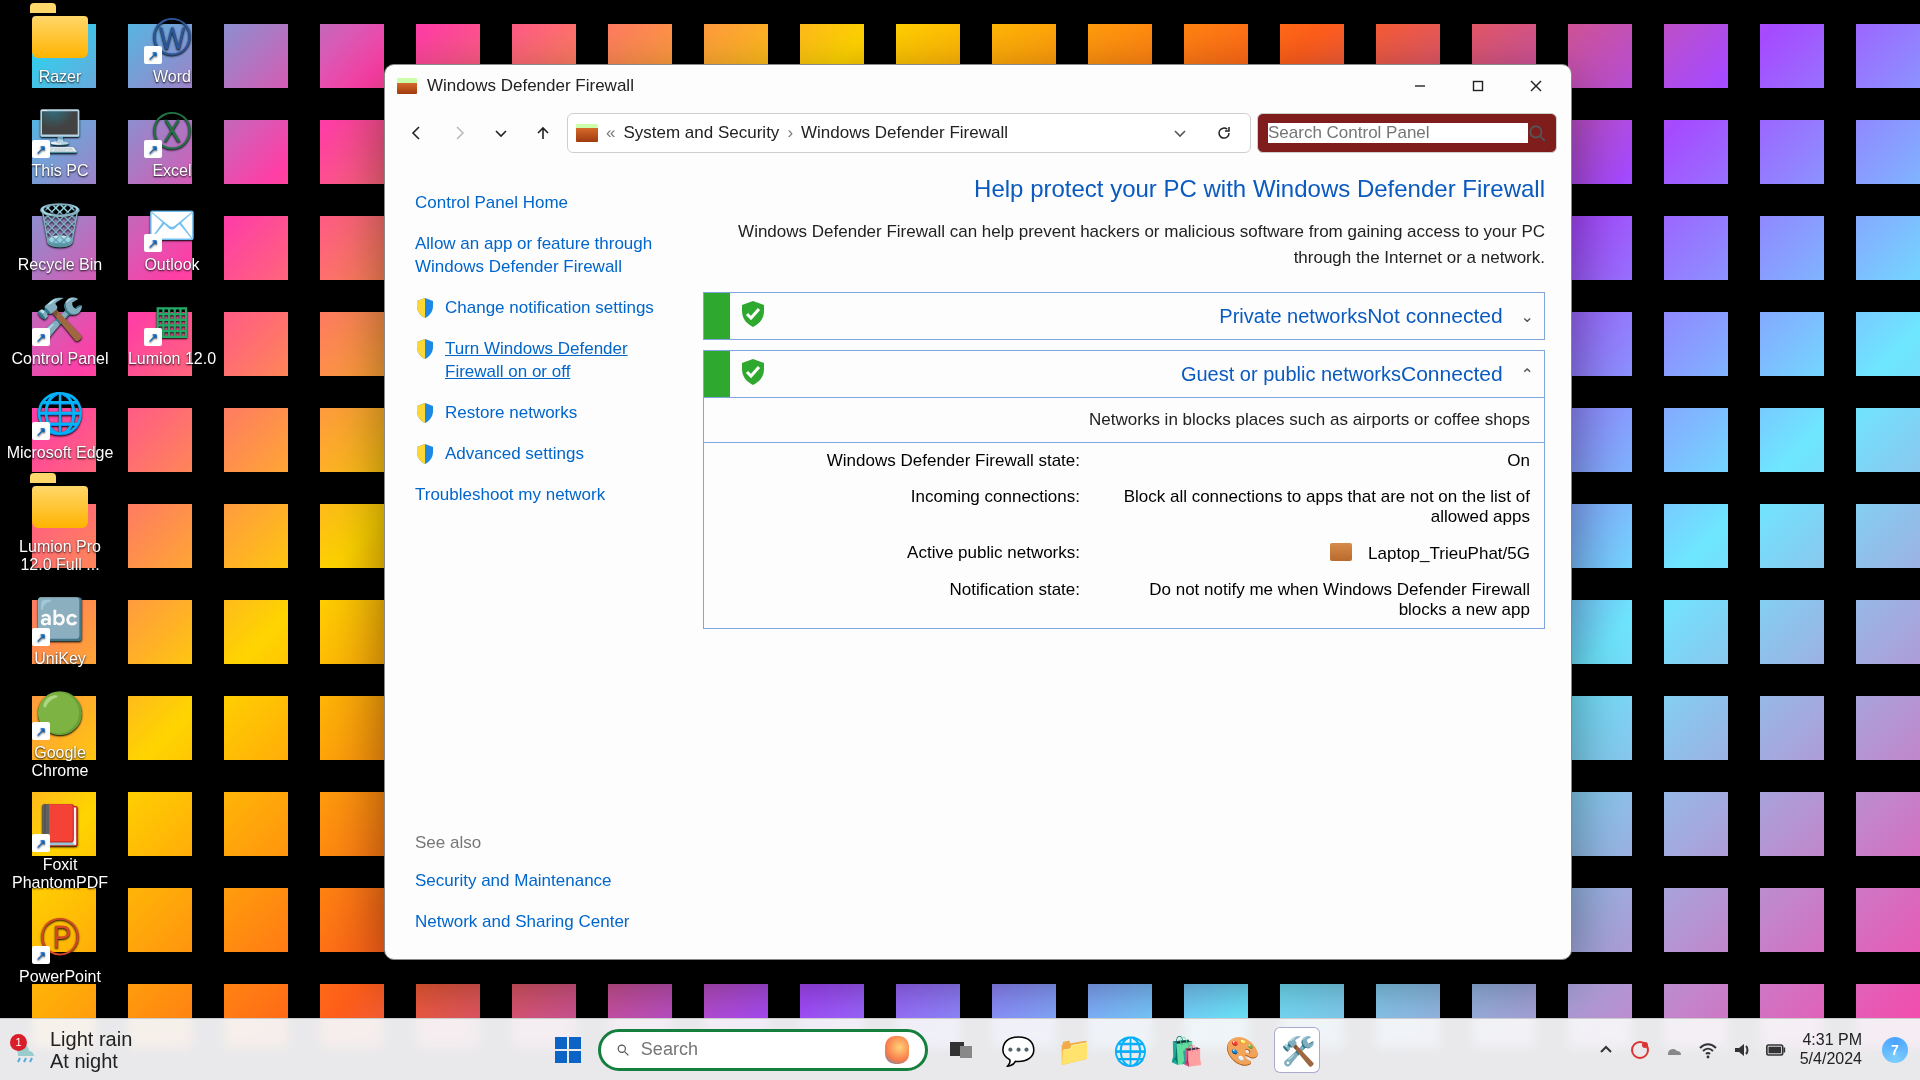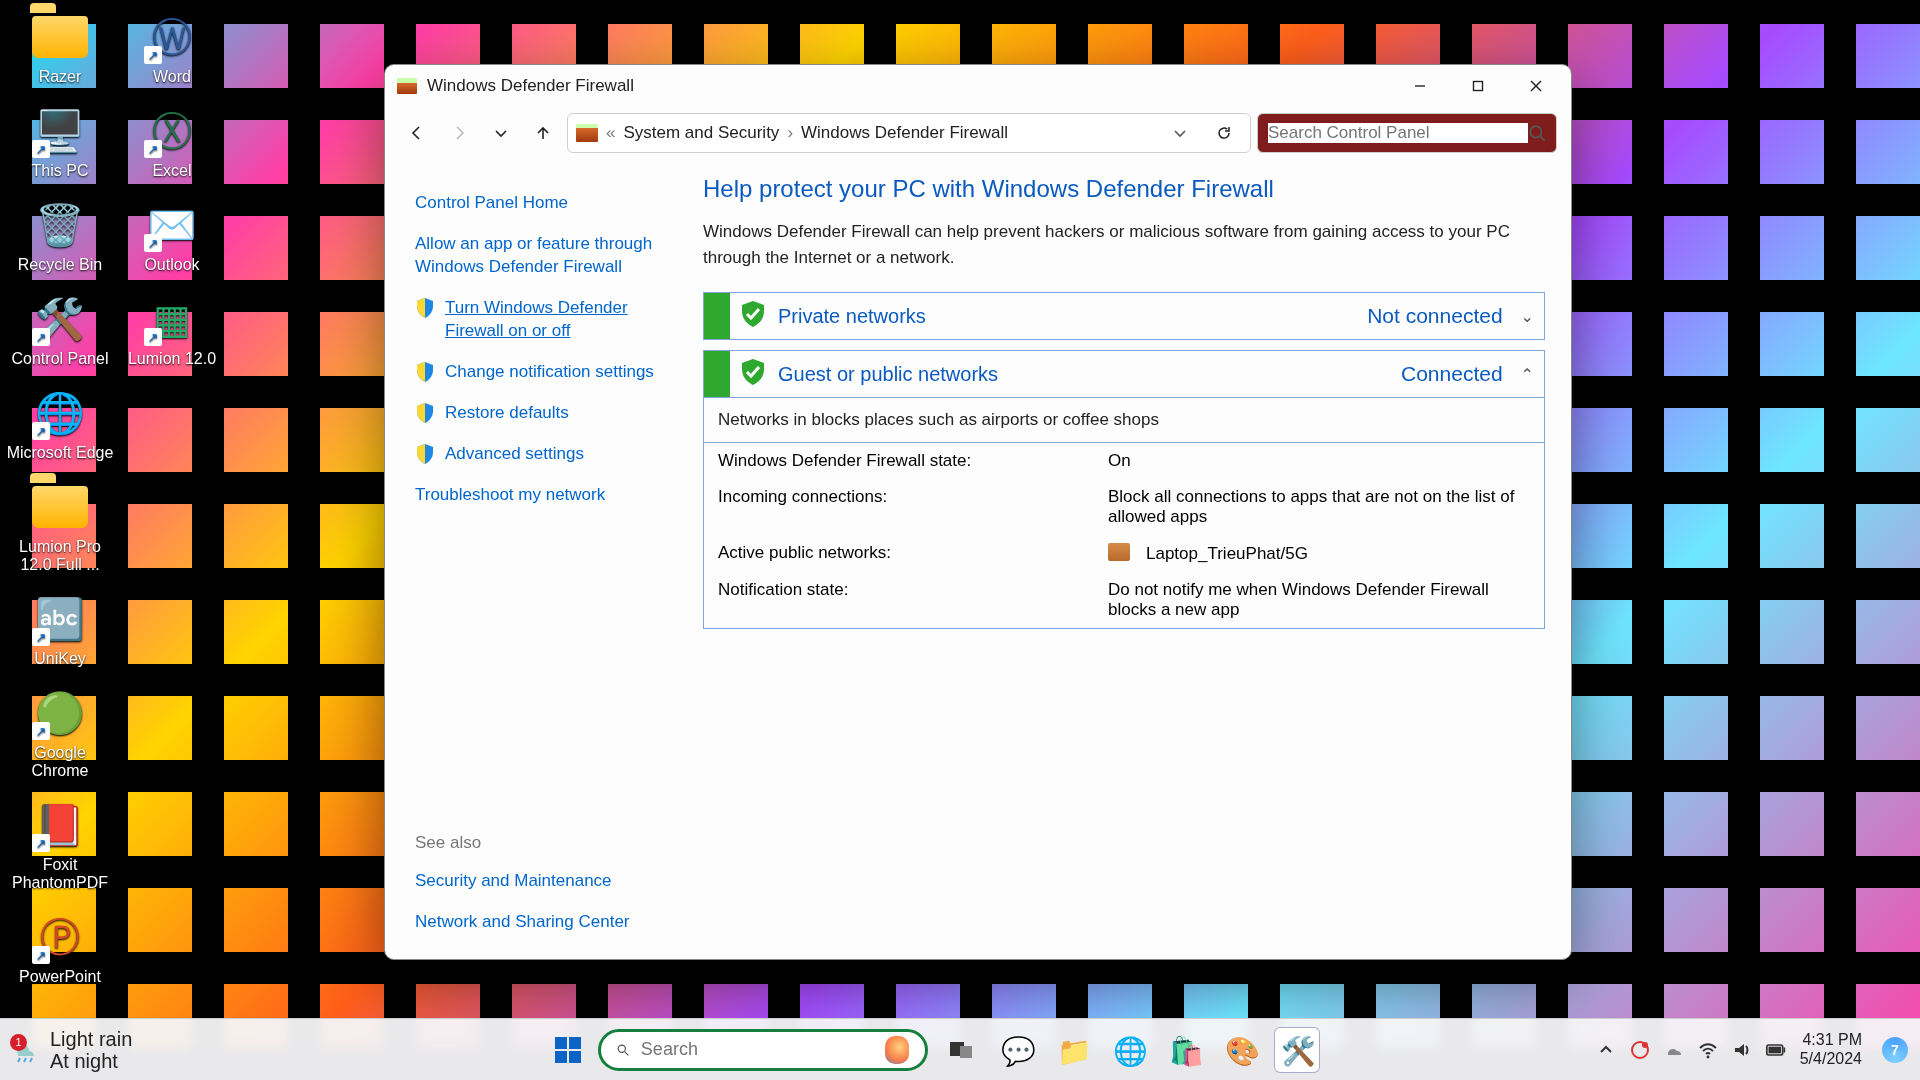--- a/index.html
+++ b/index.html
@@ -62,21 +62,21 @@
 .sidebar{ width:314px; padding:24px 16px 16px 30px; font-size:17px; color:#0066cc; display:flex; flex-direction:column;}
 .sidebar .link{ display:flex; gap:10px; padding:9px 0; cursor:pointer; line-height:1.35;}
 .sidebar .link .shield{ flex:0 0 20px; height:20px;}
 .sidebar .link.plain{ color:#0066cc;}
 .sidebar .link.active span{ text-decoration:underline;}
 .sidebar .spacer{flex:1;}
 .sidebar .see{ color:#777; font-size:17px; padding:8px 0;margin-top:37px;}
 .shield{position:relative;}
 .shield svg{width:20px;height:22px;}
 
-.main{ flex:1; padding:14px 26px 0 4px; overflow:auto;}
+.main{ flex:1; padding:14px 26px 0 4px; overflow:auto;text-align:right;}
 .main h1{ color:#0a5abf; font-weight:400; font-size:24px; margin:2px 0 16px;}
 .main p.desc{ color:#222; font-size:17px; line-height:1.5; margin-bottom:22px;}
 
 .panel{ border:1px solid #7fa6e0; margin-bottom:10px;}
 .panel-h{ display:flex; align-items:center; height:46px; cursor:pointer;}
 .panel-h .greenbar{ width:26px; height:46px; background:#2fa82f;}
 .panel-h .bigshield{ margin:0 10px 0 8px;}
 .panel-h .bigshield svg{width:30px;height:30px;}
 .panel-h .name{ color:#0a5abf; font-size:20px; flex:1;}
 .panel-h .status{ color:#0a5abf; font-size:21px; padding-right:8px;}
@@ -256,40 +256,40 @@
   </div>
 
   <div class="body">
     <div class="sidebar">
       <div class="link plain">
           <span>Control Panel Home</span>
         </div>
       <div class="link plain">
           <span>Allow an app or feature through Windows Defender Firewall</span>
         </div>
+      <div class="link">
+        <span class="shield"><svg viewBox="0 0 20 22">
+              <path d="M10 1l8 3v5c0 6-4 10-8 12C6 19 2 15 2 9V4z" fill="#1e88e5"></path>
+              <path d="M10 1v20C6 19 2 15 2 9V4z" fill="#fdd835"></path>
+            </svg></span>
+        <span>Change notification settings</span>
+      </div>
       <div class="link active">
         <span class="shield"><svg viewBox="0 0 20 22">
               <path d="M10 1l8 3v5c0 6-4 10-8 12C6 19 2 15 2 9V4z" fill="#1e88e5"></path>
               <path d="M10 1v20C6 19 2 15 2 9V4z" fill="#fdd835"></path>
             </svg></span>
         <span>Turn Windows Defender Firewall on or off</span>
       </div>
       <div class="link">
         <span class="shield"><svg viewBox="0 0 20 22">
               <path d="M10 1l8 3v5c0 6-4 10-8 12C6 19 2 15 2 9V4z" fill="#1e88e5"></path>
               <path d="M10 1v20C6 19 2 15 2 9V4z" fill="#fdd835"></path>
             </svg></span>
-        <span>Change notification settings</span>
-      </div>
-      <div class="link">
-        <span class="shield"><svg viewBox="0 0 20 22">
-              <path d="M10 1l8 3v5c0 6-4 10-8 12C6 19 2 15 2 9V4z" fill="#1e88e5"></path>
-              <path d="M10 1v20C6 19 2 15 2 9V4z" fill="#fdd835"></path>
-            </svg></span>
-        <span>Restore defaults</span>
+        <span>Restore networks</span>
       </div>
       <div class="link">
         <span class="shield"><svg viewBox="0 0 20 22">
               <path d="M10 1l8 3v5c0 6-4 10-8 12C6 19 2 15 2 9V4z" fill="#1e88e5"></path>
               <path d="M10 1v20C6 19 2 15 2 9V4z" fill="#fdd835"></path>
             </svg></span>
         <span>Advanced settings</span>
       </div>
       <div class="link plain">
           <span>Troubleshoot my network</span>

